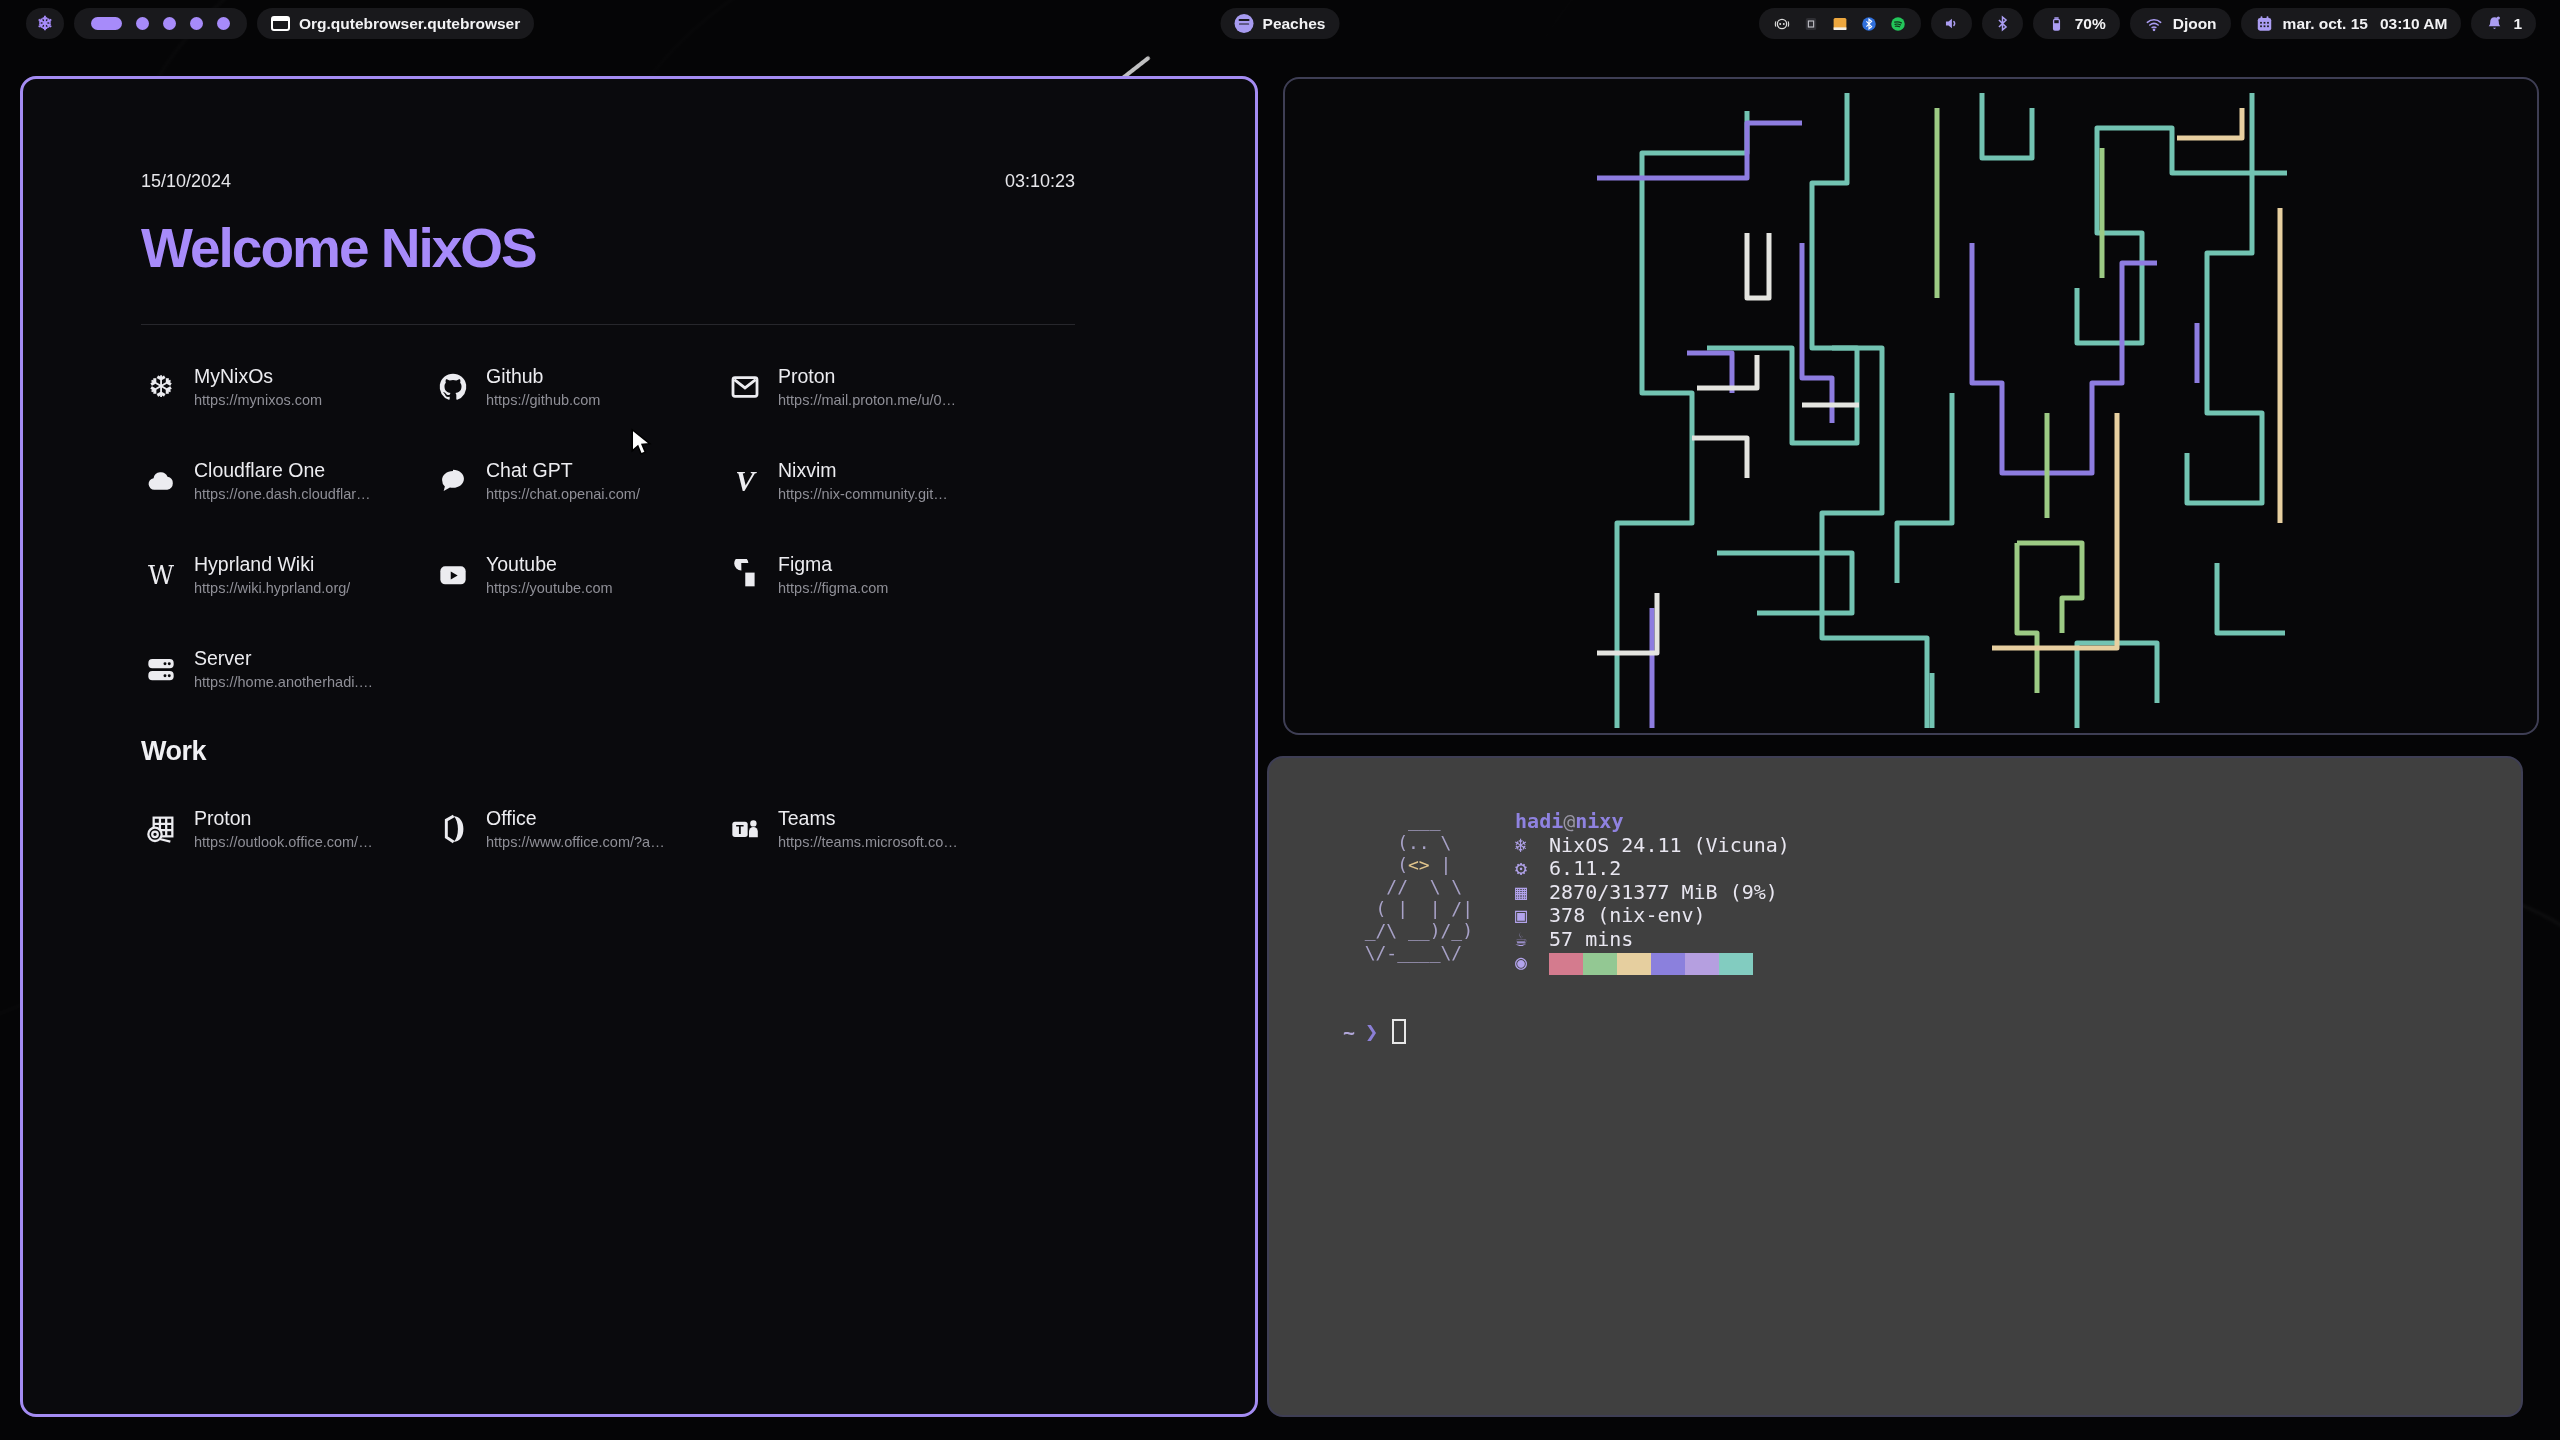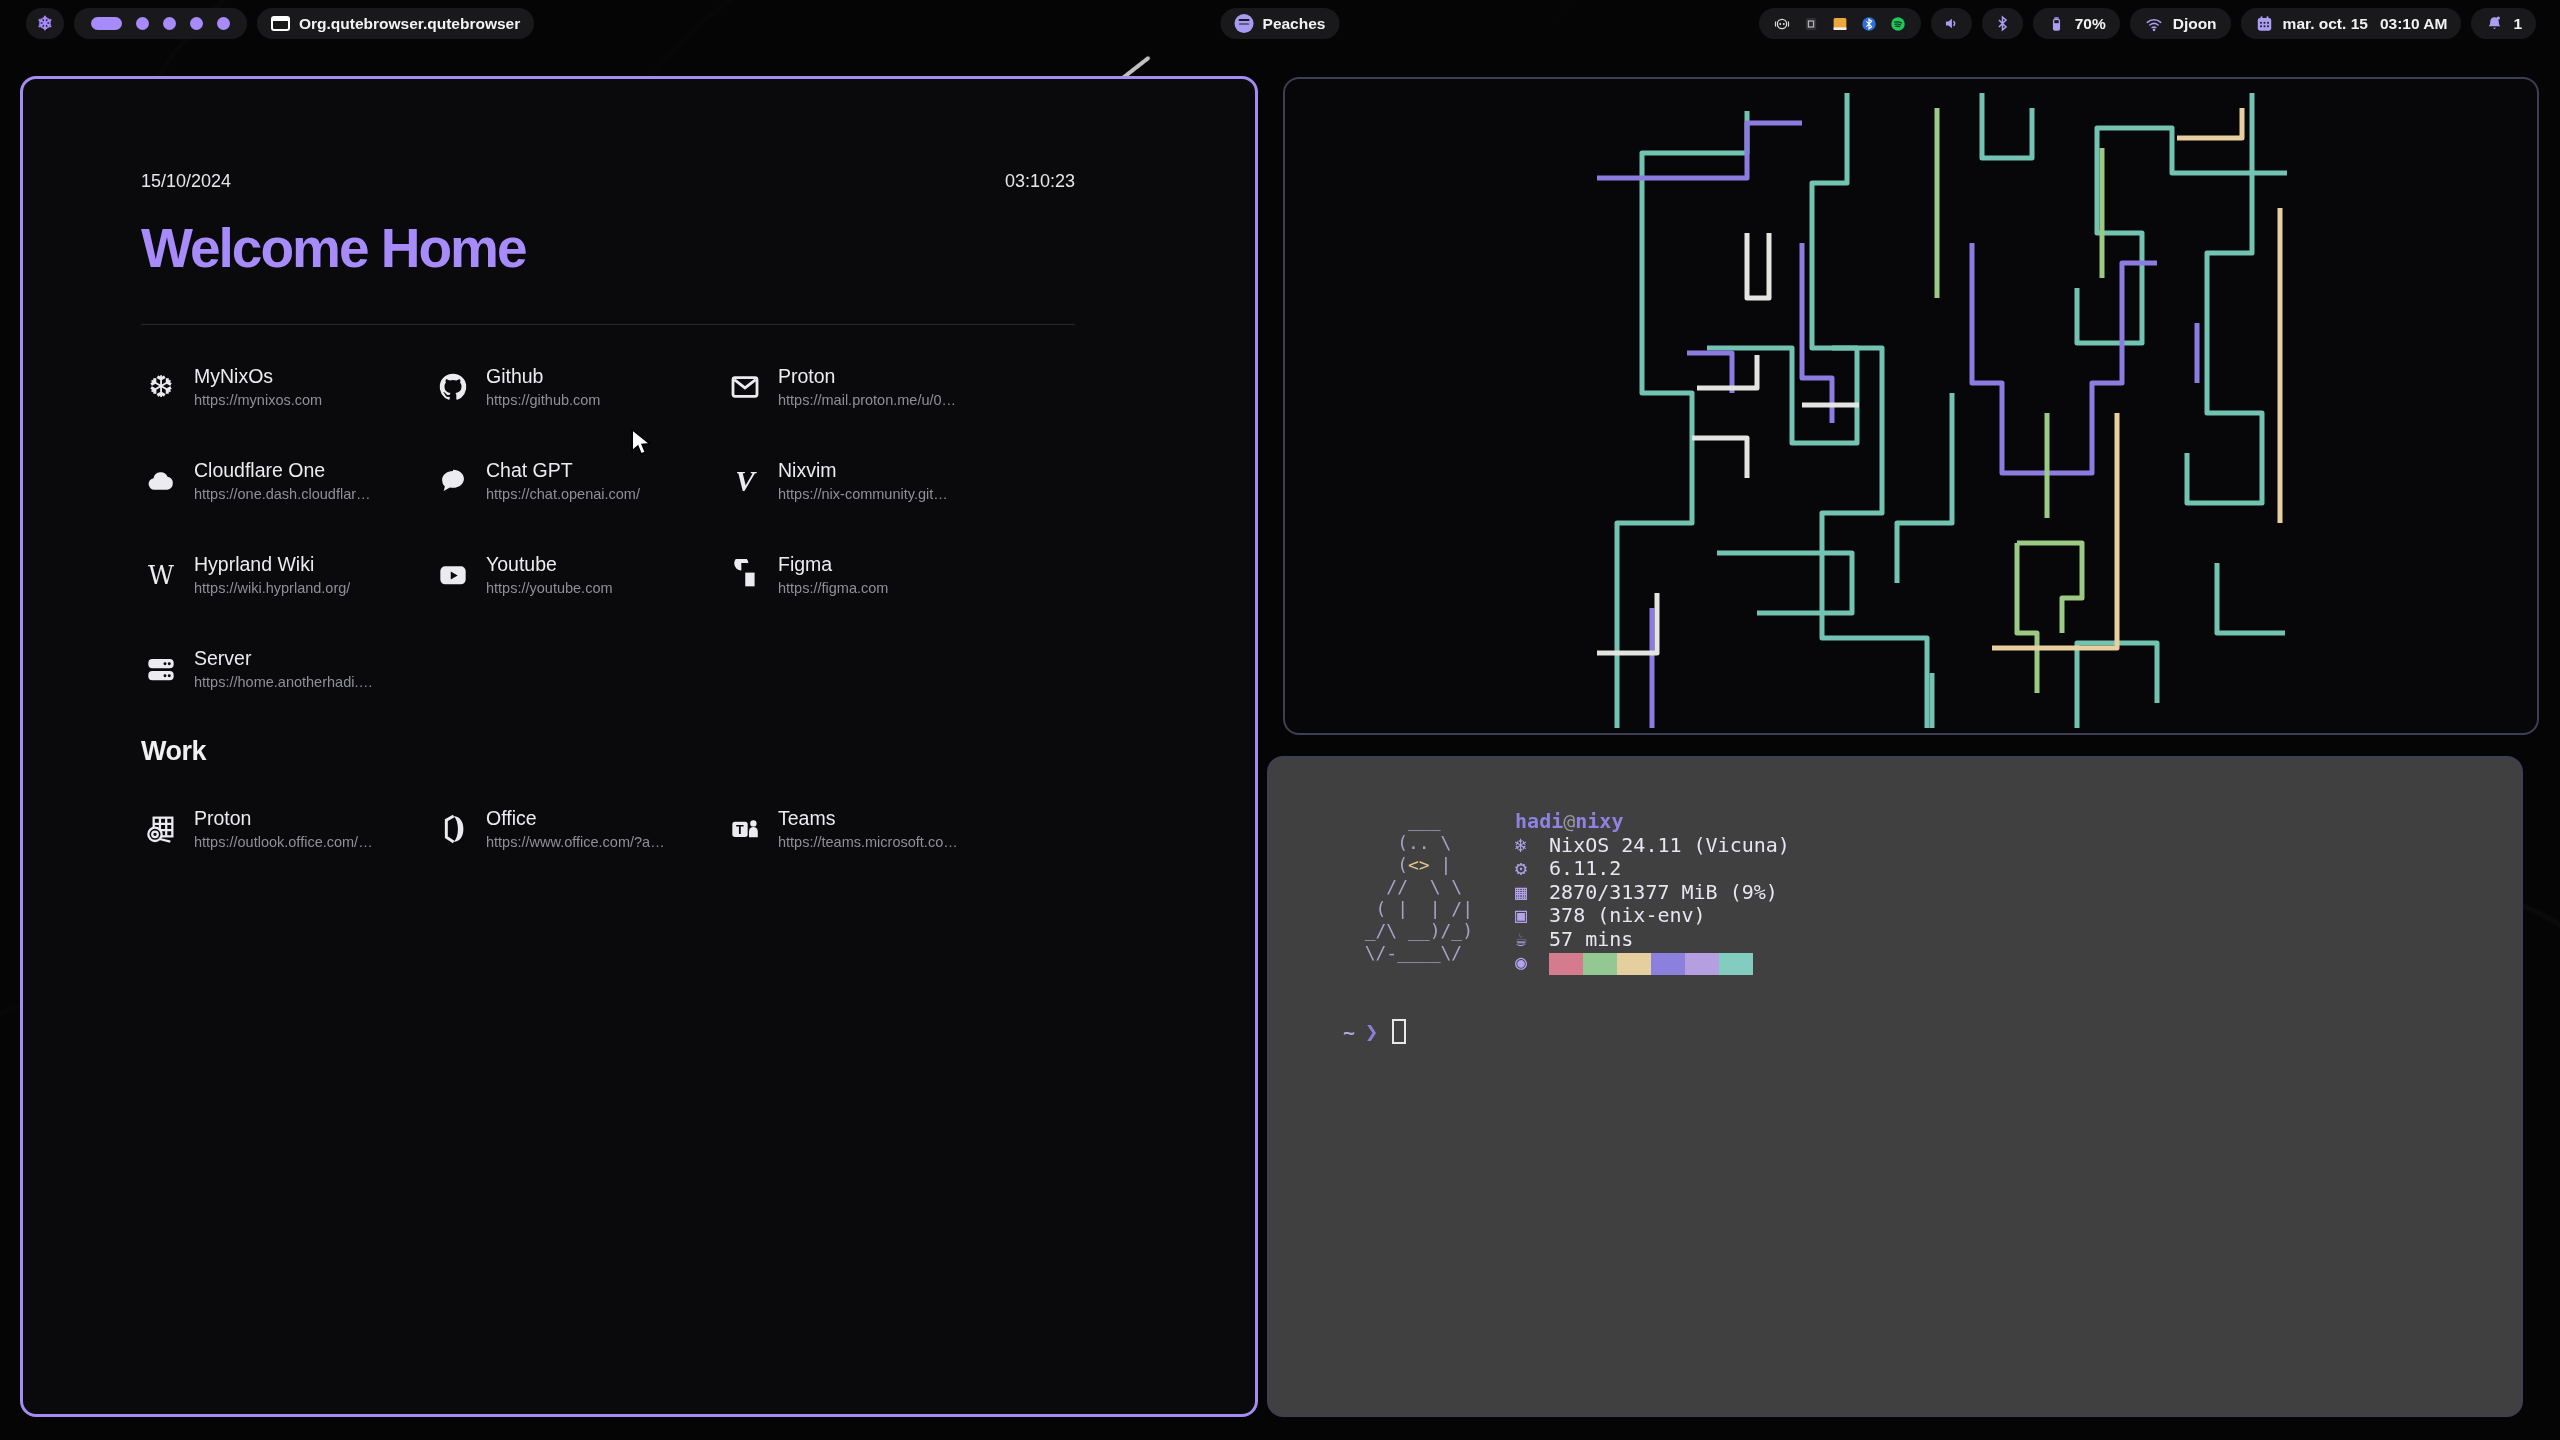--- a/index.html
+++ b/index.html
@@ -199,21 +199,21 @@
     </div>
   </div>
 </div>
 
 <div class="window win-left">
   <div class="sp-content">
     <div class="sp-meta">
       <span>15/10/2024</span>
       <span>03:10:23</span>
     </div>
-    <div class="sp-title">Welcome Home</div>
+    <div class="sp-title">Welcome NixOS</div>
     <div class="sp-divider"></div>
 
     <div>
       <div class="bm-grid" id="grid-0">
   <div class="bm">
     <div class="bm-icon">
               <span style="font-size:30px;color:#ececf0;line-height:1;">❆</span>
             </div>
     <div class="bm-text">
       <div class="bm-title">MyNixOs</div>

